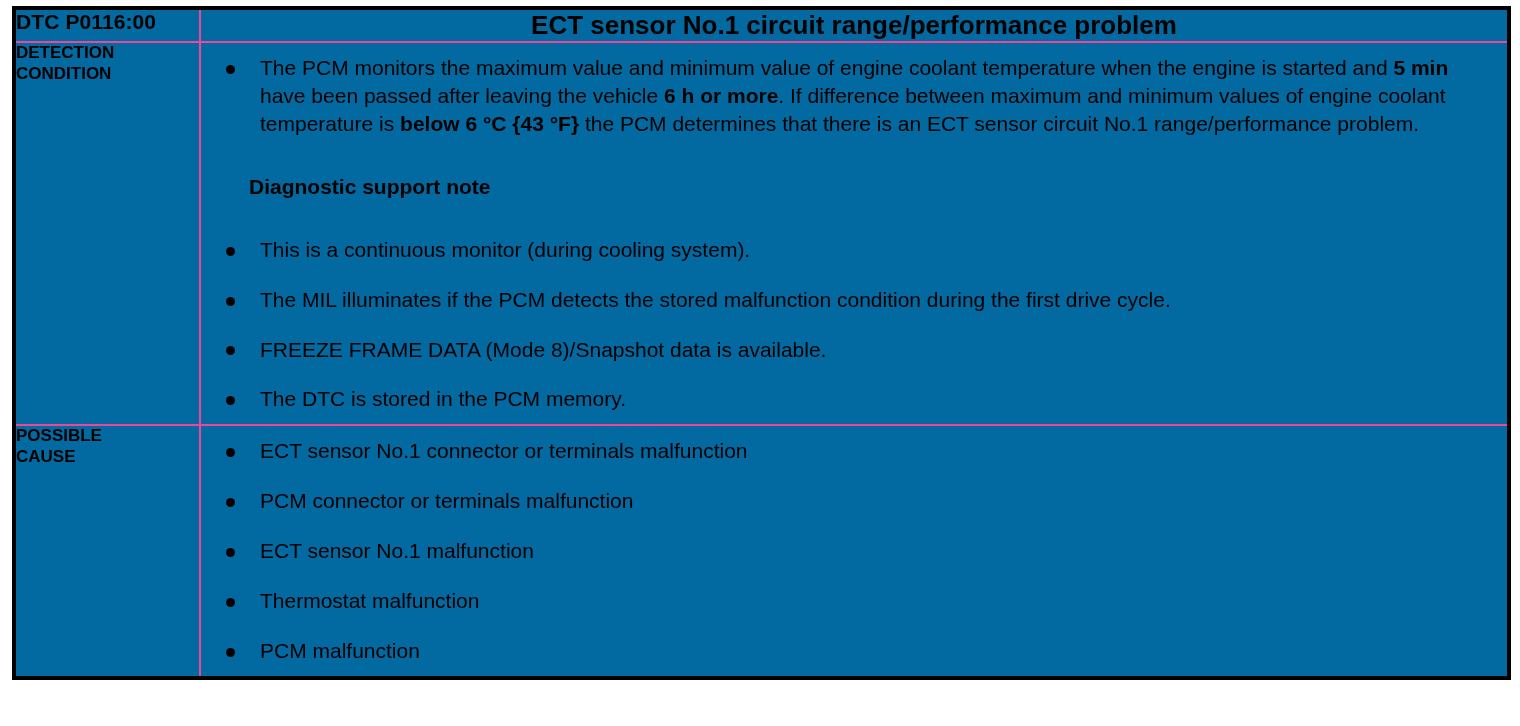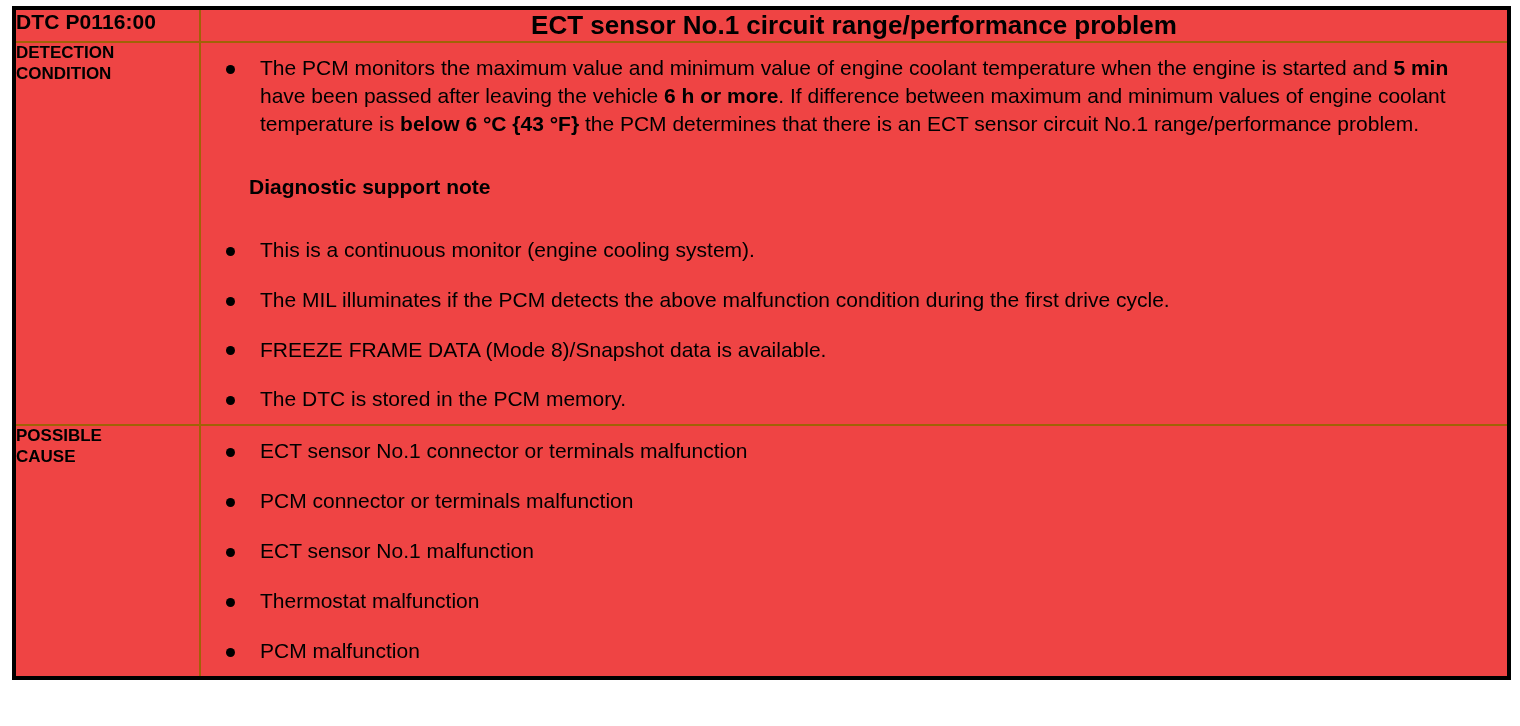--- a/index.html
+++ b/index.html
@@ -19,24 +19,24 @@
     position: absolute;
     left: 12px;
     top: 6px;
     width: 1495px;
     border-collapse: collapse;
     table-layout: fixed;
     border: 4px solid #000;
   }
 
   .dtc-table td {
-    border: 2px solid #a16207;
+    border: 2px solid #ec4899;
     vertical-align: top;
     padding: 0;
-    background: #ef4444;
+    background: #0369a1;
     margin-left: 47px;
   }
 
   
   col.label-col { width: 186px; }
   col.body-col  { width: 1309px; }
 
   
   .hdr-code {
     font-weight: bold;
@@ -125,22 +125,22 @@
         <ul class="bullets">
           <li>
             <span class="bullet-dot"></span>
             <p class="para"><span>The PCM monitors the maximum value and minimum value of engine coolant temperature when the engine is started and </span><b>5 min</b><span> have been passed after leaving the vehicle </span><b>6 h or more</b><span>. If difference between maximum and minimum values of engine coolant temperature is </span><b>below 6 °C {43 °F}</b><span> the PCM determines that there is an ECT sensor circuit No.1 range/performance problem.</span></p>
           </li>
         </ul>
 
         <div class="subheading">Diagnostic support note</div>
 
         <ul class="bullets sub-gap">
-            <li><span class="bullet-dot"></span><span>This is a continuous monitor (engine cooling system).</span></li>
-            <li><span class="bullet-dot"></span><span>The MIL illuminates if the PCM detects the above malfunction condition during the first drive cycle.</span></li>
+            <li><span class="bullet-dot"></span><span>This is a continuous monitor (during cooling system).</span></li>
+            <li><span class="bullet-dot"></span><span>The MIL illuminates if the PCM detects the stored malfunction condition during the first drive cycle.</span></li>
             <li><span class="bullet-dot"></span><span>FREEZE FRAME DATA (Mode 8)/Snapshot data is available.</span></li>
             <li><span class="bullet-dot"></span><span>The DTC is stored in the PCM memory.</span></li>
           </ul>
       </td>
     </tr>
 
     <tr>
       <td class="section-label label-cause">POSSIBLE
 CAUSE</td>
       <td class="section-body">

